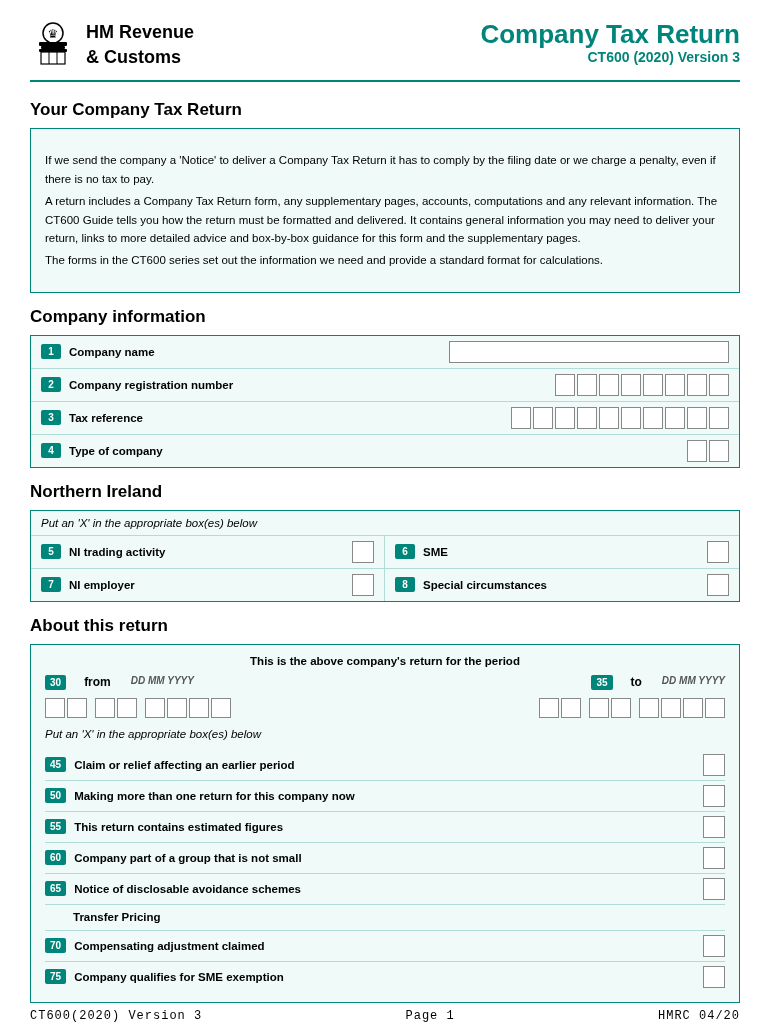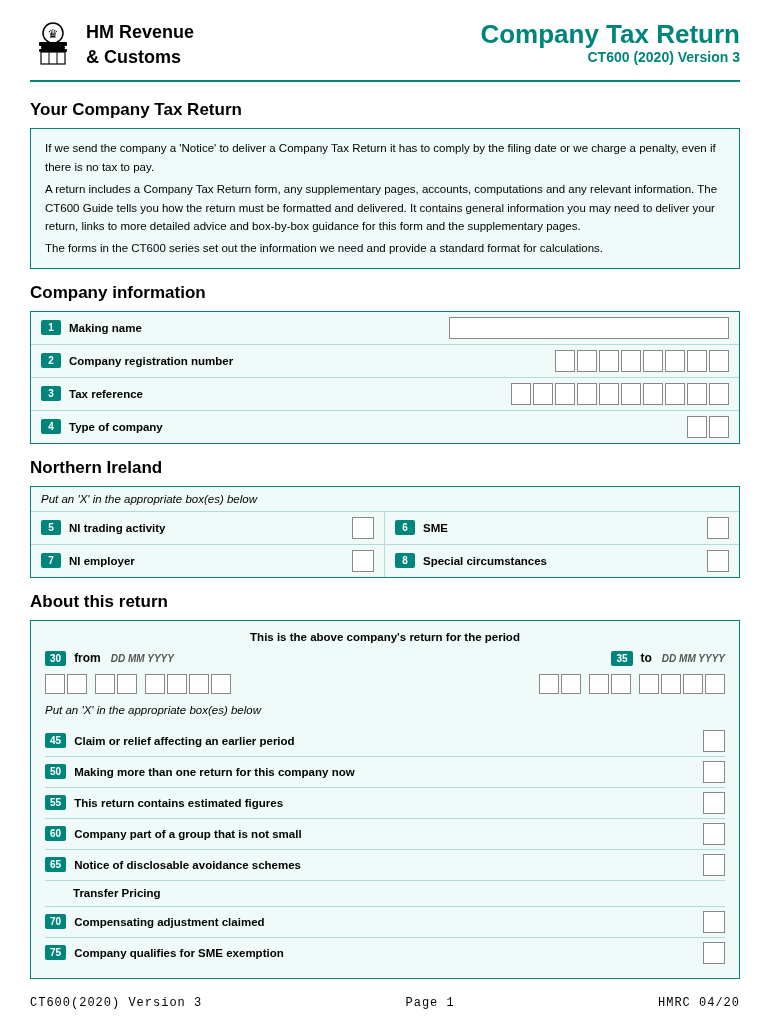--- a/index.html
+++ b/index.html
@@ -75,21 +75,21 @@
       font-weight: bold;
       color: #000;
       margin-bottom: 8px;
       margin-top: 14px;
     }
 
     
     .info-box {
       border: 1px solid #00857a;
       background: #f0faf9;
-      padding: 10px 14px;
+      padding: 22px 14px;
       margin-bottom: 14px;
       font-size: 11.5px;
       line-height: 1.6;
       color: #000;
     }
     .info-box p {
       margin-bottom: 4px;
     }
     .info-box p:last-child { margin-bottom: 0; }
 
@@ -202,22 +202,22 @@
       gap: 20px;
       margin-bottom: 8px;
     }
     .period-from, .period-to {
       display: flex;
       align-items: center;
       gap: 6px;
     }
     .period-label {
       display: flex;
-      align-items: center;
-      gap: 4px;
+      align-items: flex-start;
+      gap: 14px;
     }
     .period-label .field-num {
       margin-right: 4px;
     }
     .period-label span {
       font-size: 12px;
       font-weight: bold;
     }
     .date-box {
       width: 20px;
@@ -305,21 +305,21 @@
     <p>If we send the company a 'Notice' to deliver a Company Tax Return it has to comply by the filing date or we charge a penalty, even if there is no tax to pay.</p>
     <p>A return includes a Company Tax Return form, any supplementary pages, accounts, computations and any relevant information. The CT600 Guide tells you how the return must be formatted and delivered. It contains general information you may need to deliver your return, links to more detailed advice and box-by-box guidance for this form and the supplementary pages.</p>
     <p>The forms in the CT600 series set out the information we need and provide a standard format for calculations.</p>
   </div>
 
   <div class="section-heading">Company information</div>
   <div class="form-section">
 
     <div class="form-row">
       <div class="field-num">1</div>
-      <div class="field-label">Making name</div>
+      <div class="field-label">Company name</div>
       <input type="text" class="input-long" style="">
     </div>
 
     <div class="form-row">
       <div class="field-num">2</div>
       <div class="field-label">Company registration number</div>
       <div class="input-group">
         <input type="text" class="input-short" maxlength="1" style="">
         <input type="text" class="input-short" maxlength="1" style="">
         <input type="text" class="input-short" maxlength="1" style="">

